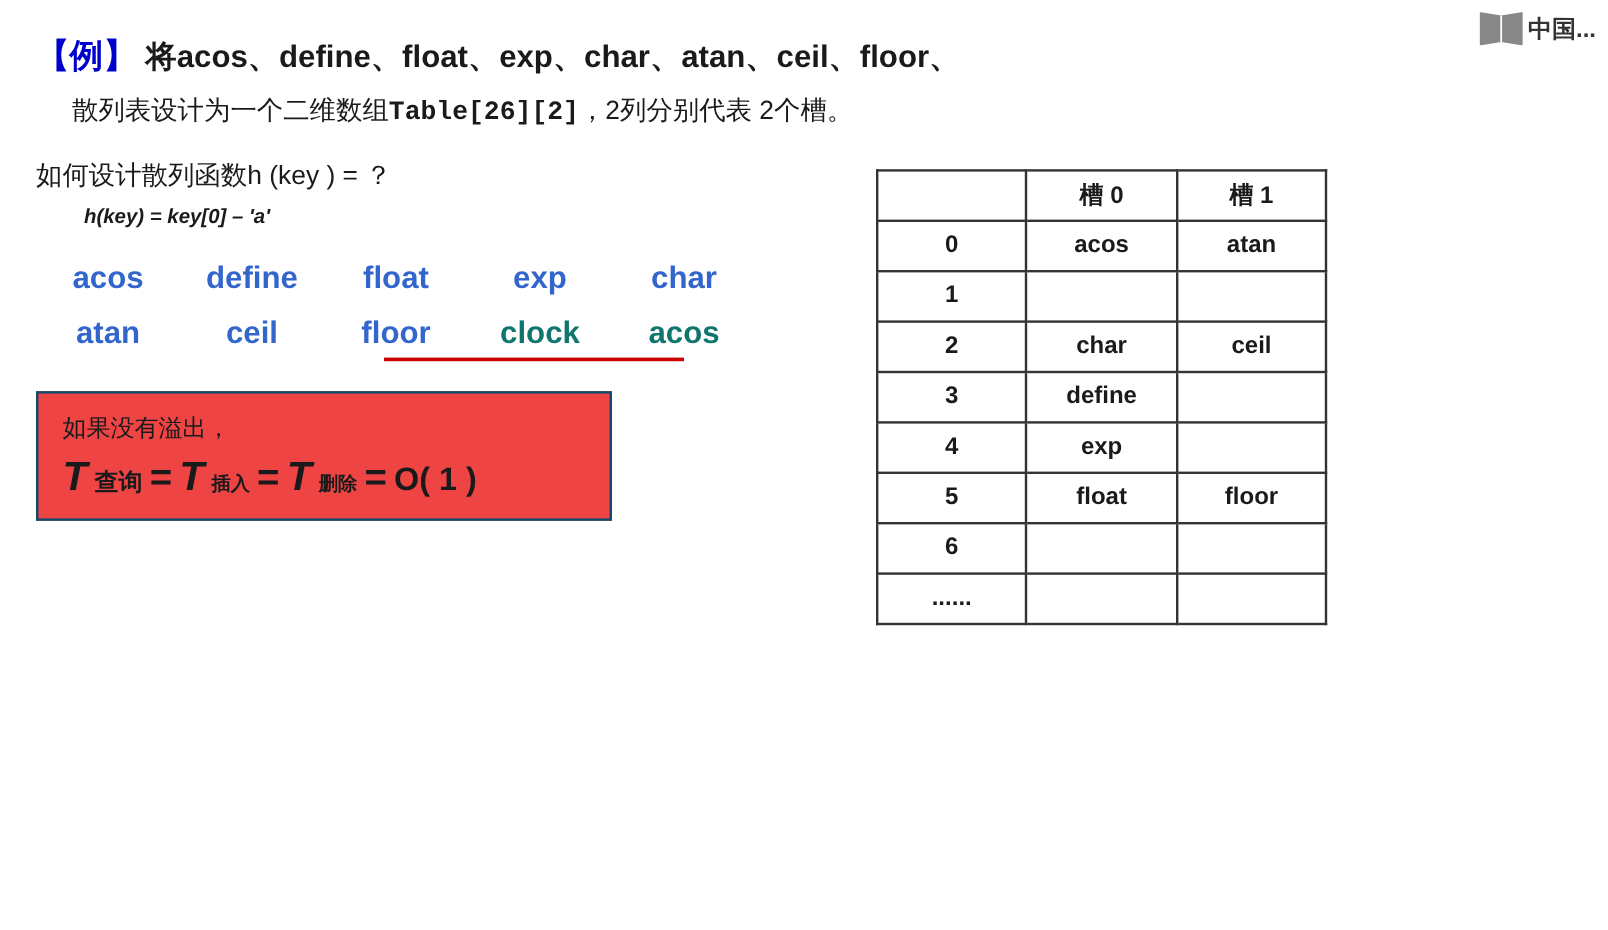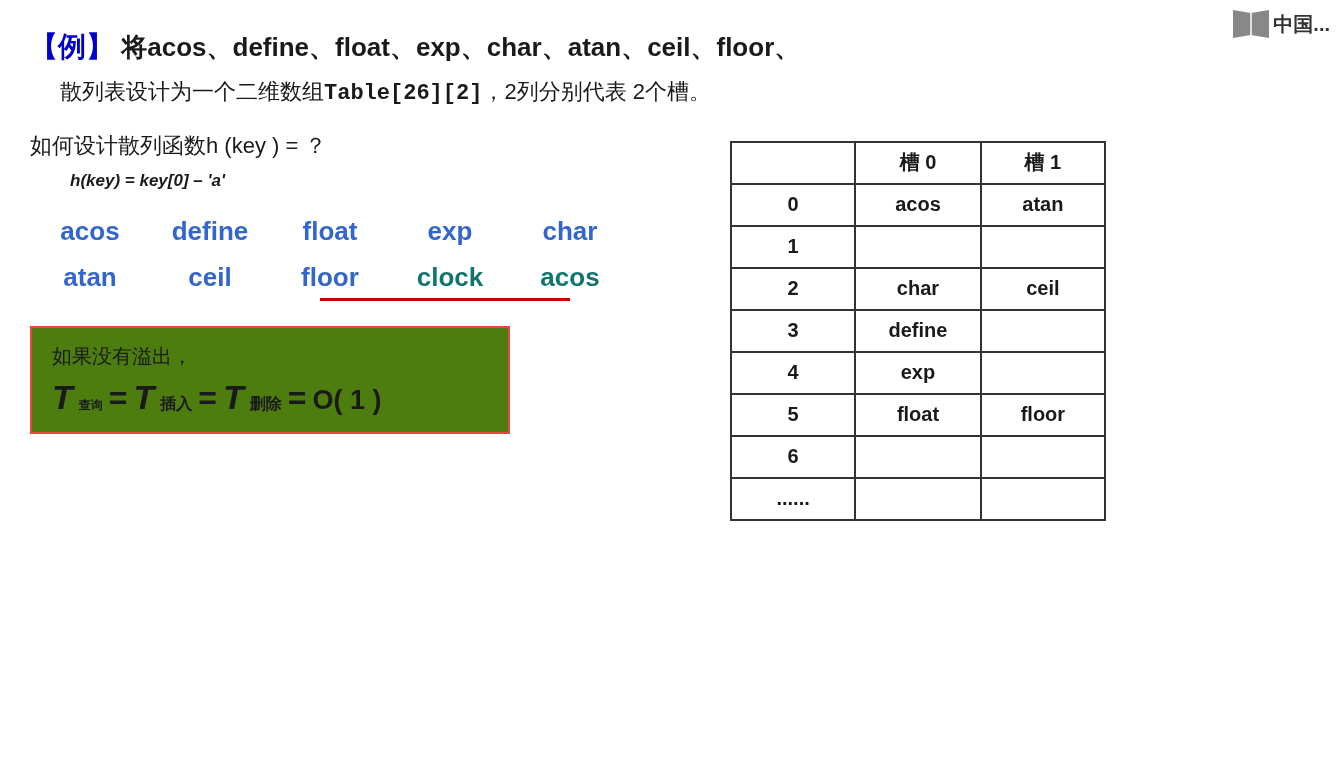--- a/index.html
+++ b/index.html
@@ -109,22 +109,22 @@
       color: #3366cc;
       min-width: 80px;
       text-align: center;
     }
     .keyword.red {
       color: #0f766e;
     }
 
     
     .formula-box {
-      border: 2px solid #ef4444;
-      background: #4d7c0f;
+      border: 2px solid #0c4a6e;
+      background: #ef4444;
       padding: 15px 20px;
       max-width: 480px;
     }
     .formula-box-title {
       font-size: 20px;
       color: #1a1a1a;
       margin-bottom: 8px;
     }
     .formula-box-math {
       font-size: 32px;
@@ -221,21 +221,21 @@
 
         <div style="padding-left: 20px; margin-top: -10px;">
           <div style="height:3px; background:#cc0000; width:250px; margin-left:270px;"></div>
         </div>
       </div>
 
       <div class="formula-box">
         <div class="formula-box-title">如果没有溢出，</div>
         <div class="formula-box-math">
           <span style="font-style:italic;font-weight:bold;font-size:34px;">T</span>
-            <sub style="font-size:12px;font-style:normal;text-align:center;">查询</sub>
+            <sub style="font-size:20px;font-style:normal;text-align:center;">查询</sub>
           <span class="formula-eq">=</span>
           <span style="font-style:italic;font-weight:bold;font-size:34px;">T</span>
             <sub style="font-size:16px;font-style:normal;">插入</sub>
           <span class="formula-eq">=</span>
           <span style="font-style:italic;font-weight:bold;font-size:34px;">T</span>
             <sub style="font-size:16px;font-style:normal;">删除</sub>
           <span class="formula-eq">=</span>
           <span class="formula-O">O( 1 )</span>
         </div>
       </div>

